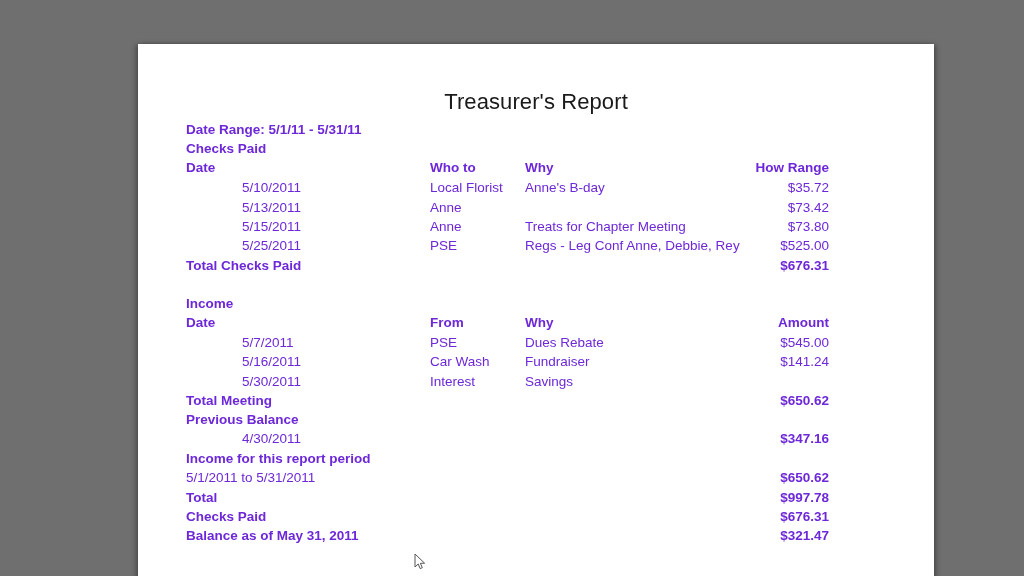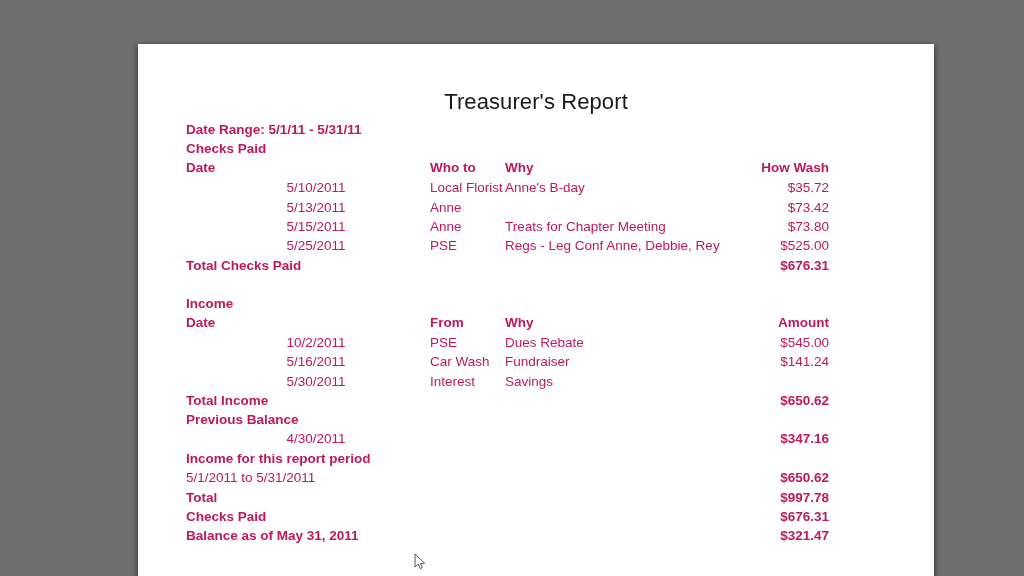--- a/index.html
+++ b/index.html
@@ -42,43 +42,43 @@
     line-height: 1;
   }
 
   
   .row {
     position: absolute;
     left: 0;
     width: 748px;
     height: 20px;
     font-size: 13.5px;
-    color: #be185d;
+    color: #6d28d9;
     line-height: 20px;
     white-space: nowrap;
   }
 
   
   .c-label {            
     position: absolute;
     left: 48px;
   }
   .c-date {             
     position: absolute;
-    left: 98px;
+    left: 104px;
     width: 160px;
-    text-align: center;
+    text-align: left;
   }
   .c-who {              
     position: absolute;
     left: 292px;
   }
   .c-why {              
     position: absolute;
-    left: 367px;
+    left: 387px;
   }
   .c-amount {           
     position: absolute;
     left: 451px;
     width: 240px;
     text-align: right;
   }
 
   .bold { font-weight: bold; }
 
@@ -104,21 +104,21 @@
   </div>
 
   <div class="row" style="top:95px">
     <span class="c-label bold">Checks Paid</span>
   </div>
 
   <div class="row" style="top:114px">
     <span class="c-label bold">Date</span>
     <span class="c-who bold">Who to</span>
     <span class="c-why bold">Why</span>
-    <span class="c-amount bold">How Wash</span>
+    <span class="c-amount bold">How Range</span>
   </div>
 
   <div class="row" style="top:134px">
     <span class="c-date">5/10/2011</span>
     <span class="c-who">Local Florist</span>
     <span class="c-why">Anne's B-day</span>
     <span class="c-amount">$35.72</span>
   </div>
   <div class="row" style="top:154px">
     <span class="c-date">5/13/2011</span>
@@ -150,39 +150,39 @@
   </div>
 
   <div class="row" style="top:269px">
     <span class="c-label bold">Date</span>
     <span class="c-who bold">From</span>
     <span class="c-why bold">Why</span>
     <span class="c-amount bold">Amount</span>
   </div>
 
   <div class="row" style="top:289px">
-    <span class="c-date">10/2/2011</span>
+    <span class="c-date">5/7/2011</span>
     <span class="c-who">PSE</span>
     <span class="c-why">Dues Rebate</span>
     <span class="c-amount">$545.00</span>
   </div>
   <div class="row" style="top:308px">
     <span class="c-date">5/16/2011</span>
     <span class="c-who">Car Wash</span>
     <span class="c-why">Fundraiser</span>
     <span class="c-amount">$141.24</span>
   </div>
   <div class="row" style="top:328px">
     <span class="c-date">5/30/2011</span>
     <span class="c-who">Interest</span>
     <span class="c-why">Savings</span>
   </div>
 
   <div class="row" style="top:347px">
-    <span class="c-label bold">Total Income</span>
+    <span class="c-label bold">Total Meeting</span>
     <span class="c-amount bold">$650.62</span>
   </div>
 
   <div class="row" style="top:366px">
     <span class="c-label bold">Previous Balance</span>
   </div>
   <div class="row" style="top:385px">
     <span class="c-date">4/30/2011</span>
     <span class="c-amount bold">$347.16</span>
   </div>

